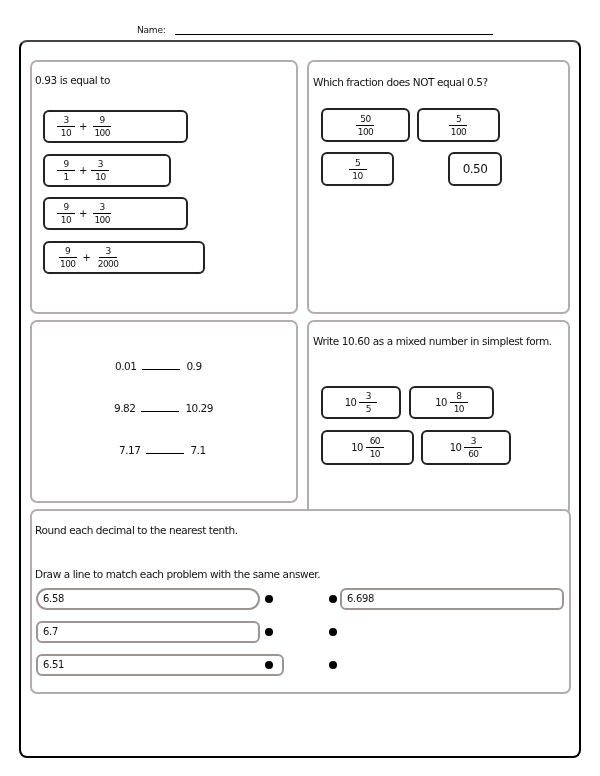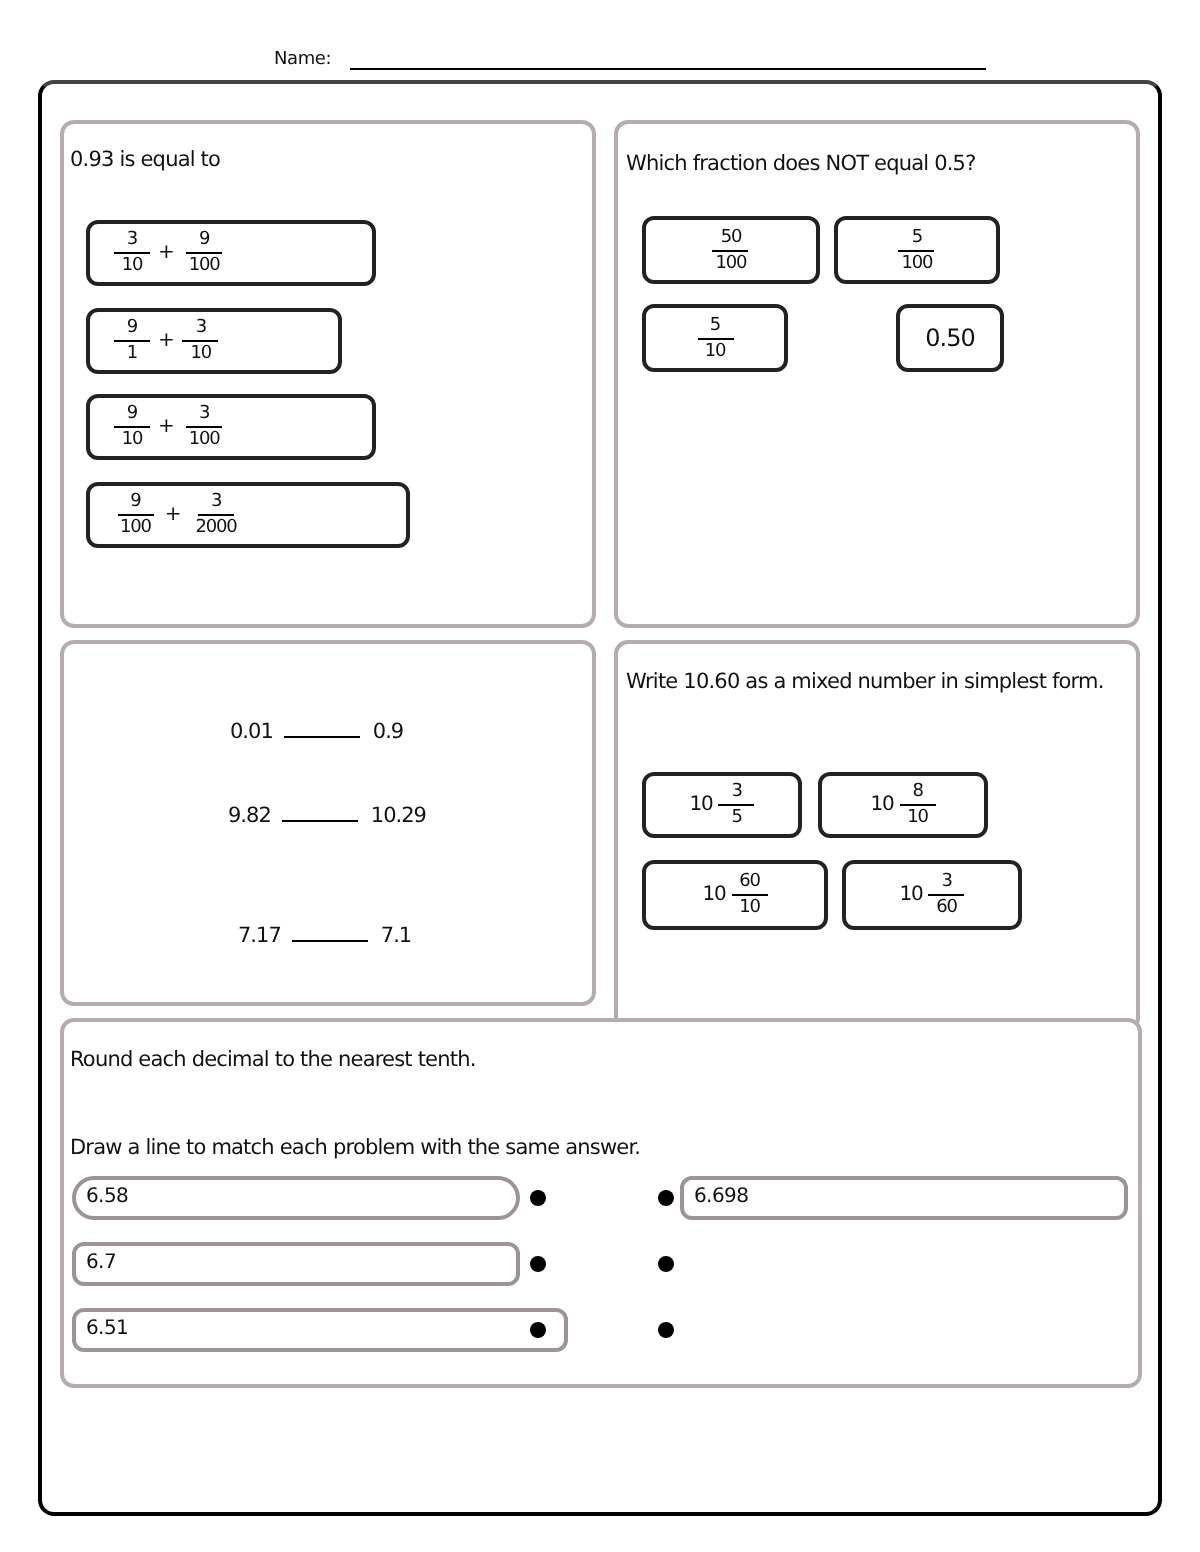--- a/index.html
+++ b/index.html
@@ -116,21 +116,21 @@
   <div class="cmp-row" style="left:83px;top:38px;">
     <span>0.01</span>
       <span class="cmp-blank"></span>
       <span>0.9</span>
   </div>
   <div class="cmp-row" style="left:82px;top:80px;justify-content:space-between;">
     <span>9.82</span>
       <span class="cmp-blank"></span>
       <span>10.29</span>
   </div>
-  <div class="cmp-row" style="left:87px;top:140px;">
+  <div class="cmp-row" style="left:87px;top:122px;">
     <span>7.17</span>
       <span class="cmp-blank"></span>
       <span>7.1</span>
   </div>
 </div>
 
 <div class="panel" style="left:307px;top:320px;width:263px;height:196px;">
   <div class="q" style="left:4px;top:11px;width:250px;">Write 10.60 as a mixed number in simplest form.</div>
 
   <div class="opt" style="left:12px;top:64px;width:80px;height:33px;justify-content:center;">

